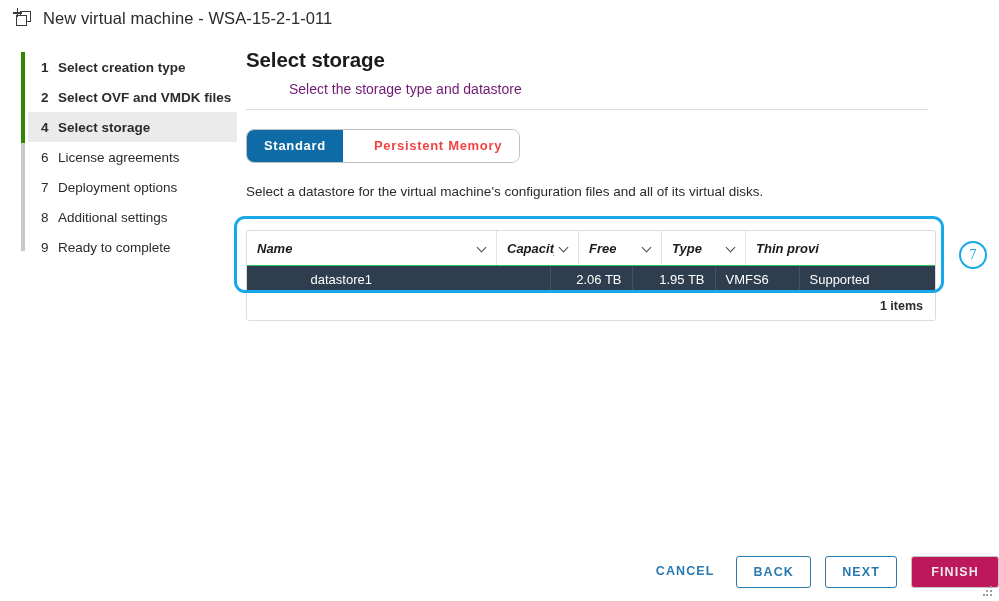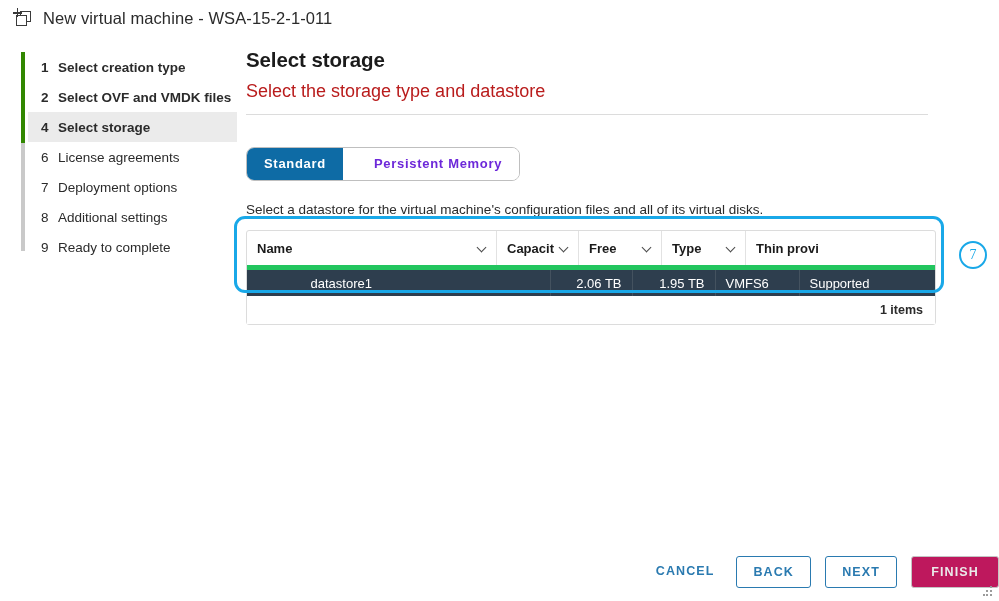--- a/index.html
+++ b/index.html
@@ -119,56 +119,57 @@
     width: 690px;
   }
   .page-title {
     font-size: 20.5px;
     font-weight: bold;
     color: #1b1b1b;
     margin: 0;
     letter-spacing: -0.1px;
   }
   .page-subtitle {
-    font-size: 18px;
-    color: #b91c1c;
+    font-size: 14px;
+    color: #701a75;
     margin-top: 9px;
+    margin-left: 43px;
   }
   .hr {
     width: 682px;
     height: 1px;
     background: #dcdcdc;
     margin-top: 12px;
   }
 
   
   .tabgroup {
     display: inline-flex;
-    margin-top: 32px;
+    margin-top: 19px;
     border: 1px solid #bfbfbf;
     border-radius: 8px;
     overflow: hidden;
     background: #fff;
   }
   .tab {
     font-size: 13px;
     font-weight: bold;
     letter-spacing: 0.7px;
     padding: 8px 17px;
     line-height: 16px;
     box-sizing: border-box;
     height: 32px;
   }
   .tab.active {
     background: #0e6ba5;
     color: #ffffff;
   }
   .tab.disabled {
     background: #ffffff;
-    color: #6d28d9;
+    color: #ef4444;
     padding-left: 31px;
   }
 
   .instruction {
     font-size: 13.5px;
     color: #2b2b2b;
     margin-top: 21px;
   }
 
   
@@ -180,21 +181,22 @@
   .table {
     width: 690px;
     border: 1px solid #dcdcdc;
     border-radius: 3px;
     background: #ffffff;
     box-sizing: border-box;
   }
   .thead {
     display: flex;
     height: 34px;
-    border-bottom: 5px solid #22c55e;
+    border-bottom: 1px solid #22c55e;
+    font-style: italic;
   }
   .th {
     display: flex;
     align-items: center;
     justify-content: space-between;
     font-size: 13px;
     font-weight: bold;
     color: #1b1b1b;
     padding: 0 9px 0 10px;
     border-right: 1px solid #e2e2e2;

